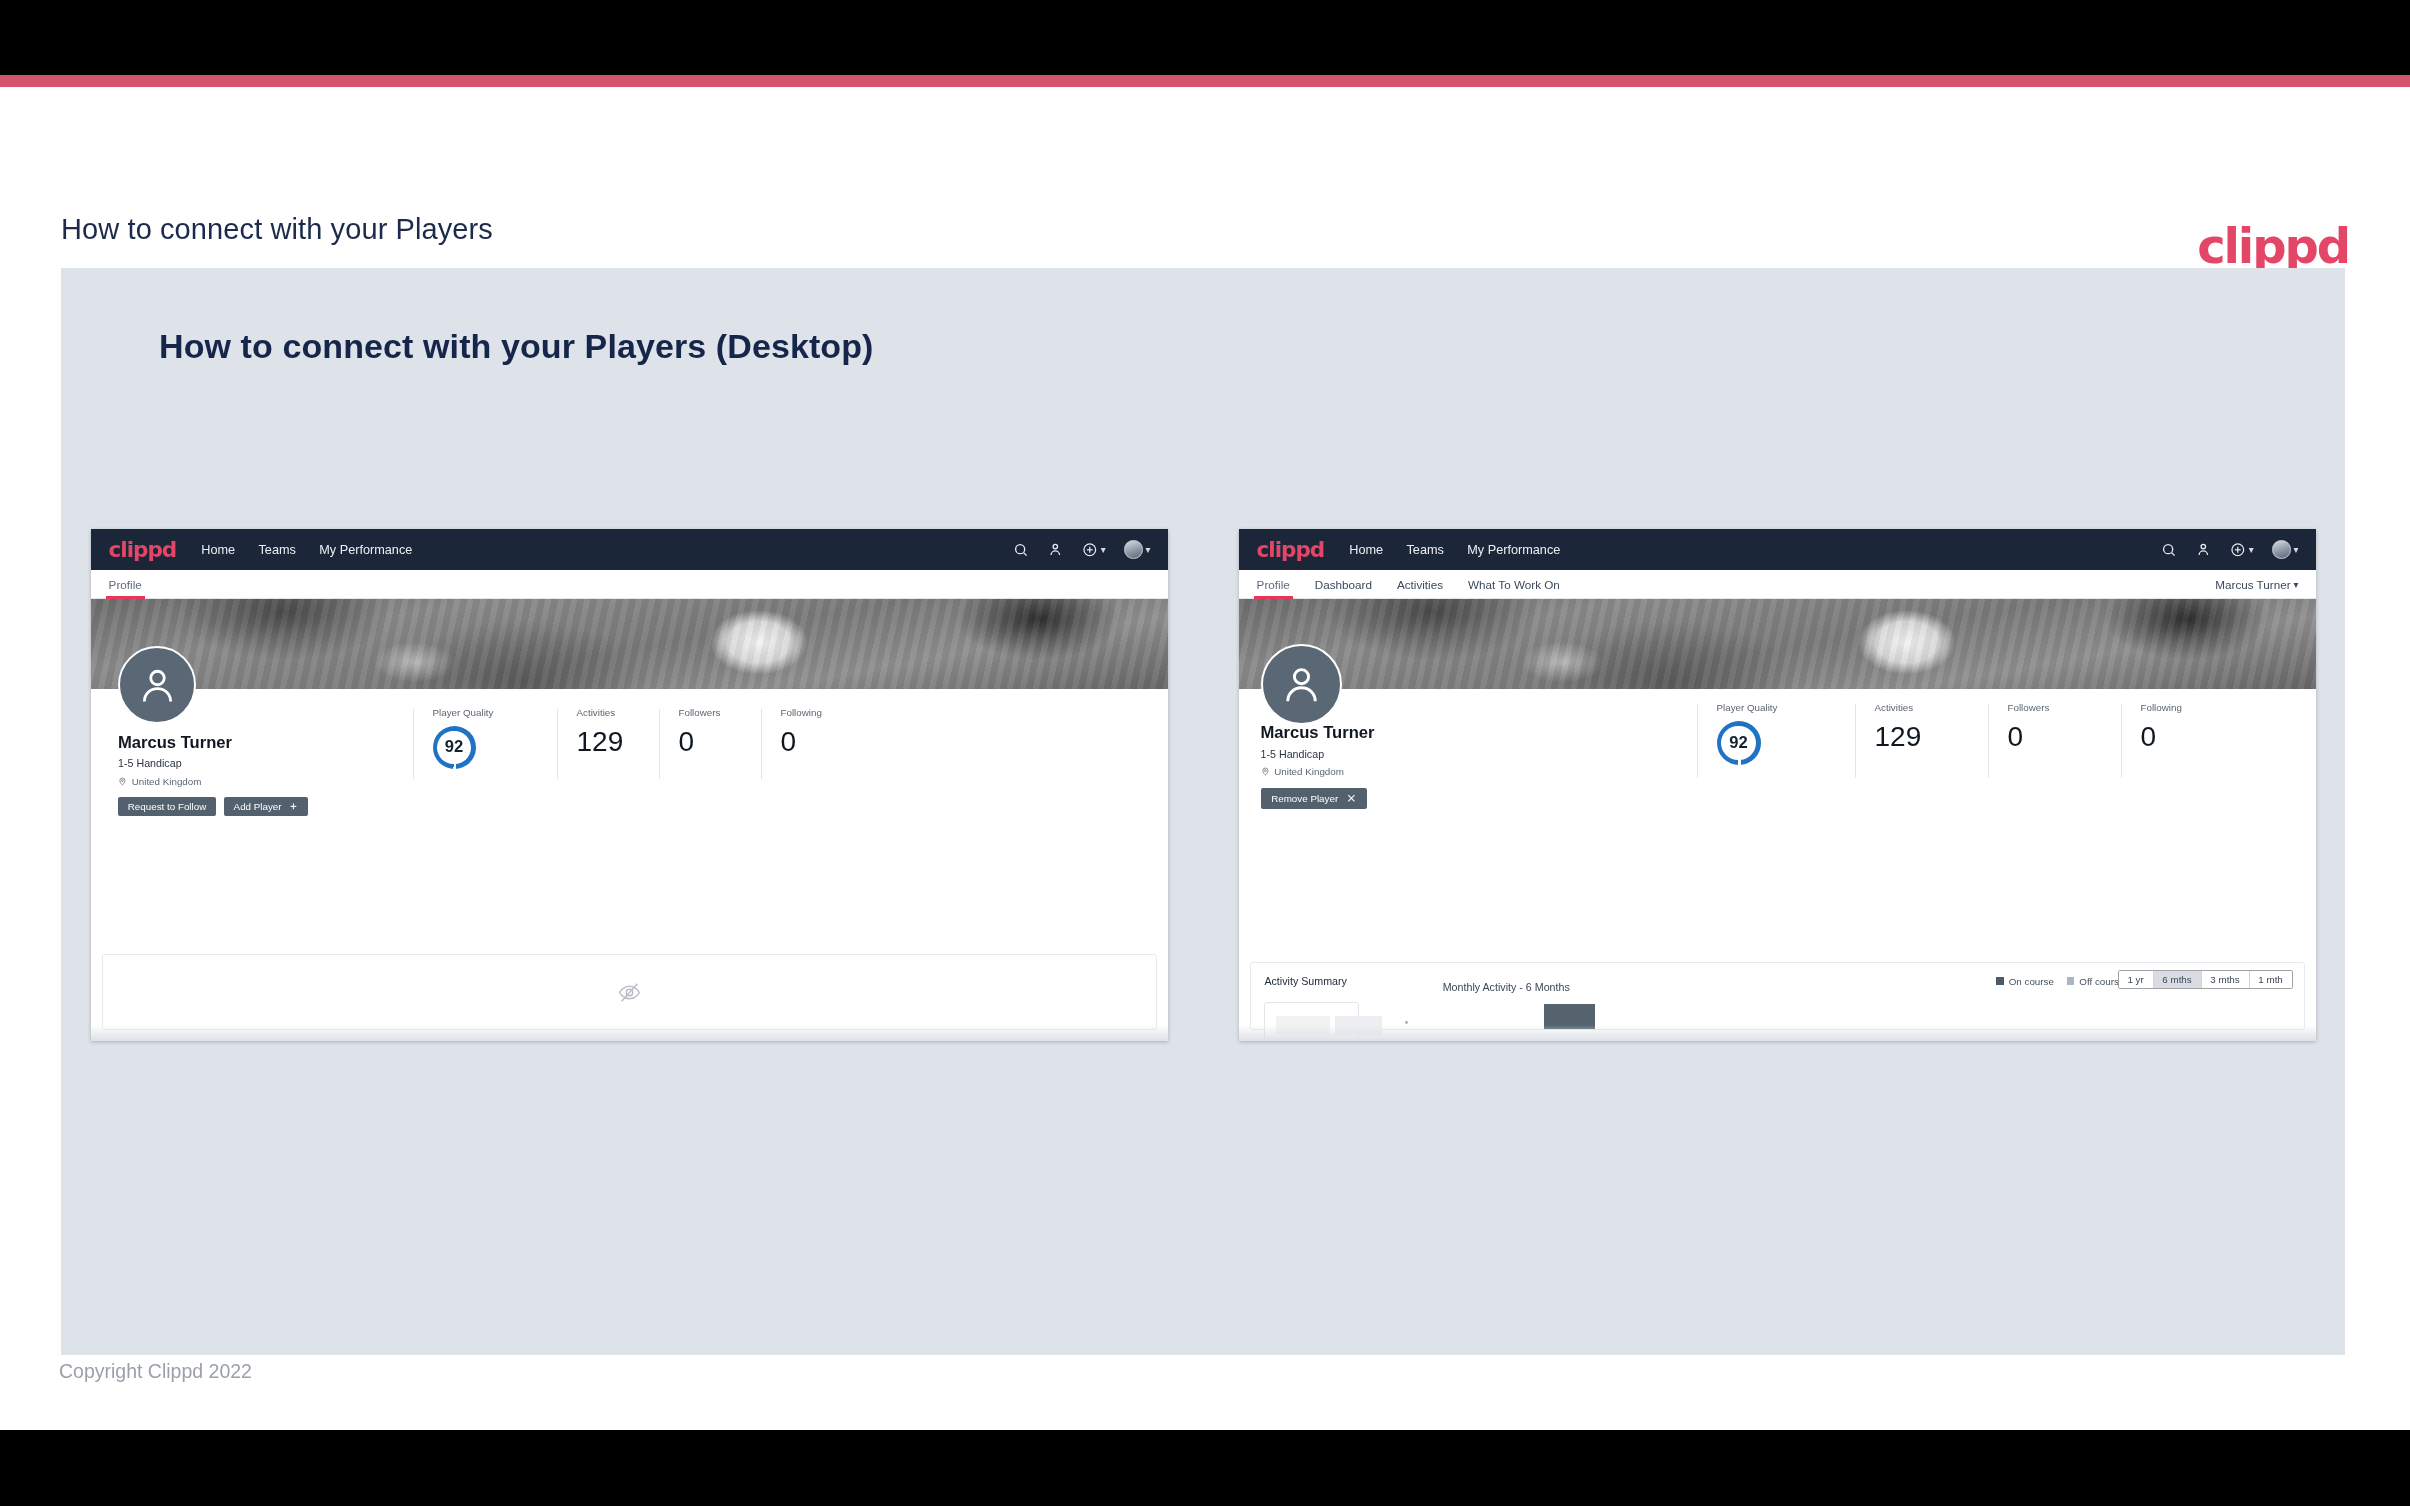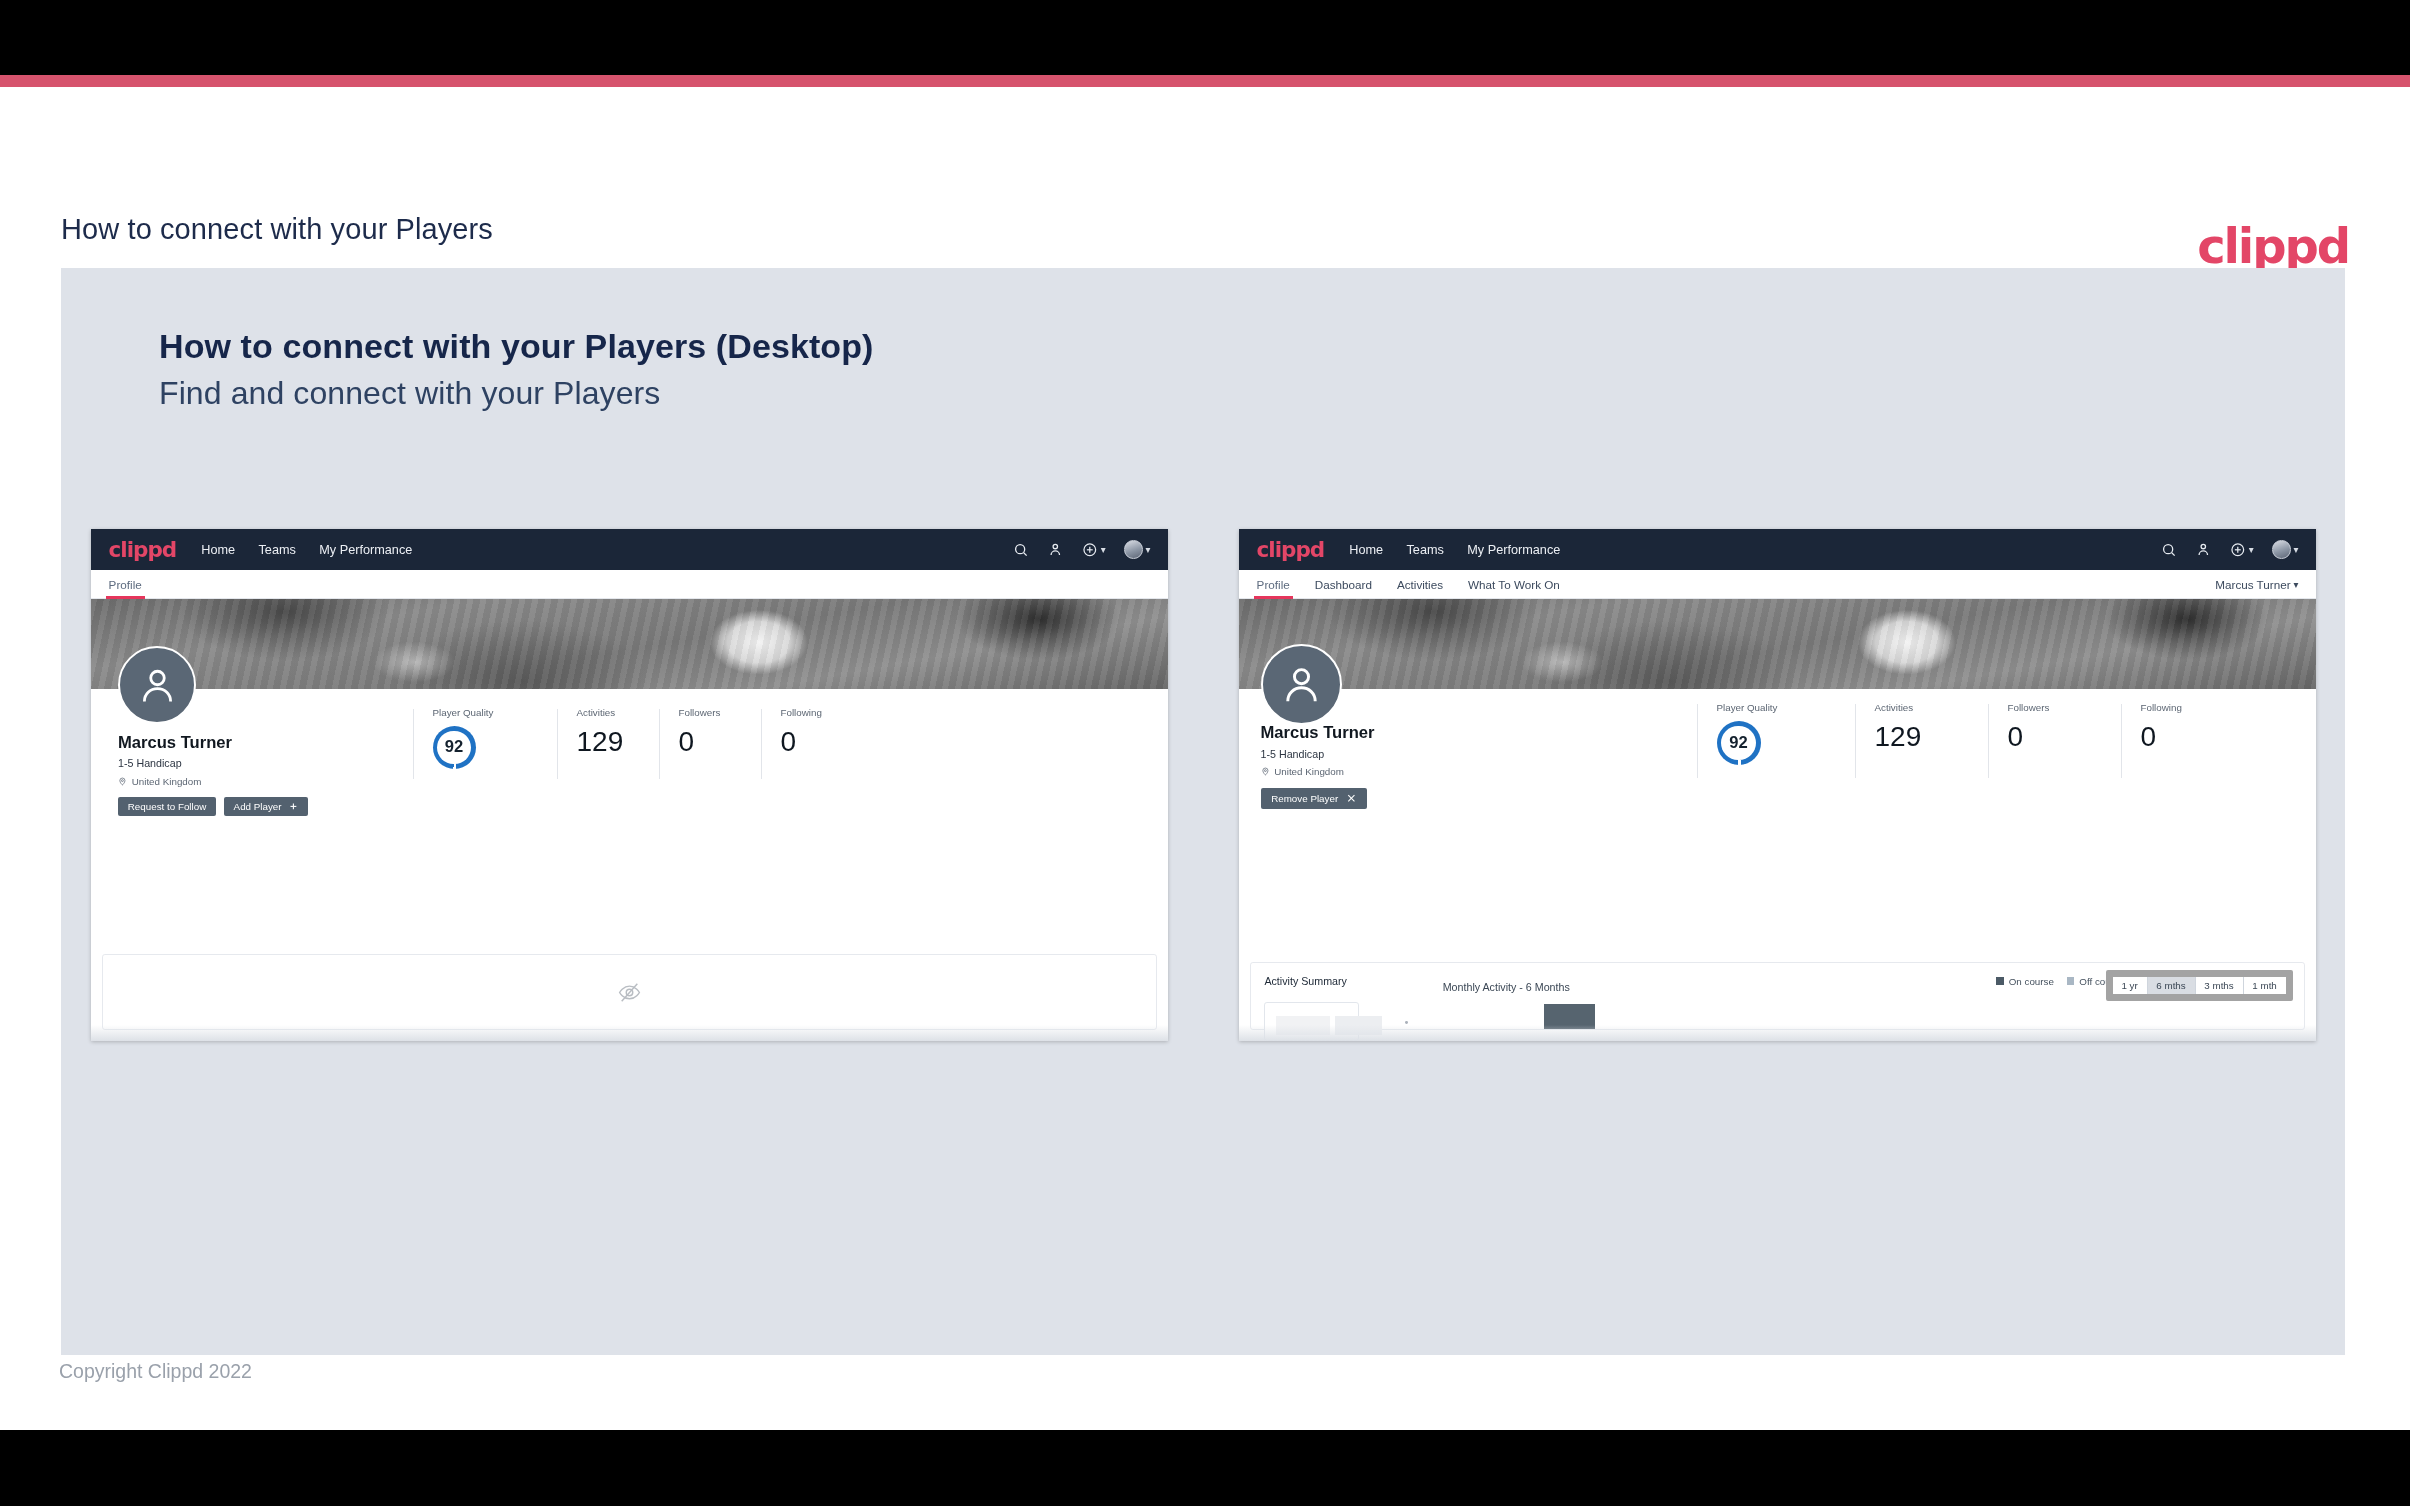--- a/index.html
+++ b/index.html
@@ -164,21 +164,21 @@
     position: absolute; left: 10.7px; right: 10.7px; top: 433px; height: 68px;
     background: #fff; border: 1px solid #e6e9ee; border-radius: 2.9px;
   }
   .act-title { position: absolute; left: 13.7px; top: 11.7px; font-size: 10.7px; font-weight: 400; color: #1c2735; }
   .act-sub   { position: absolute; left: 156px; top: 18px; font-size: 10.7px; color: #3b4755; margin-left: 36px; }
   .legend { position: absolute; right: 180px; top: 12.7px; display: flex; gap: 12.7px; align-items: center; }
   .legend .li { display: flex; align-items: center; gap: 4.9px; font-size: 9.8px; color: #46525f; }
   .swatch { width: 7.8px; height: 7.8px; display: inline-block; }
   .range-group {
     position: absolute; right: 11.7px; top: 6.8px; display: flex;
-    border: 7px solid #a3a3a3; border-radius: 2px; overflow: hidden;
+    border: 1px solid #a3a3a3; border-radius: 2px; overflow: hidden;
   }
   .range-group .rb {
     font-size: 9.8px; color: #3b4755; padding: 2.9px 8.8px;
     border-right: 1px solid #cfd5dd; background: #fff; white-space: nowrap;
   }
   .range-group .rb:last-child { border-right: none; }
   .range-group .rb.active { background: #d9dde3; }
   .mini-card {
     position: absolute; left: 13.7px; top: 39px; width: 95px; height: 39px;
     border: 1px solid #e2e6ec; border-radius: 2.9px; background: #fff;
@@ -215,21 +215,20 @@
   <div class="bar-top-pink"></div>
 
   <div class="page-header">
     <div class="header-title">How to connect with your Players</div>
     <div class="logo-clippd">clippd</div>
     <div class="header-rule"></div>
   </div>
 
   <div class="panel">
     <div class="panel-title">How to connect with your Players (Desktop)</div>
-    <div class="panel-sub">Find and connect with your Players</div>
   </div>
 
   <div class="shot shot-left">
 
     <div class="appnav">
       <div class="brand">clippd</div>
       <div class="nlink">Home</div>
       <div class="nlink">Teams</div>
       <div class="nlink">My Performance</div>
       <div class="spacer"></div>

